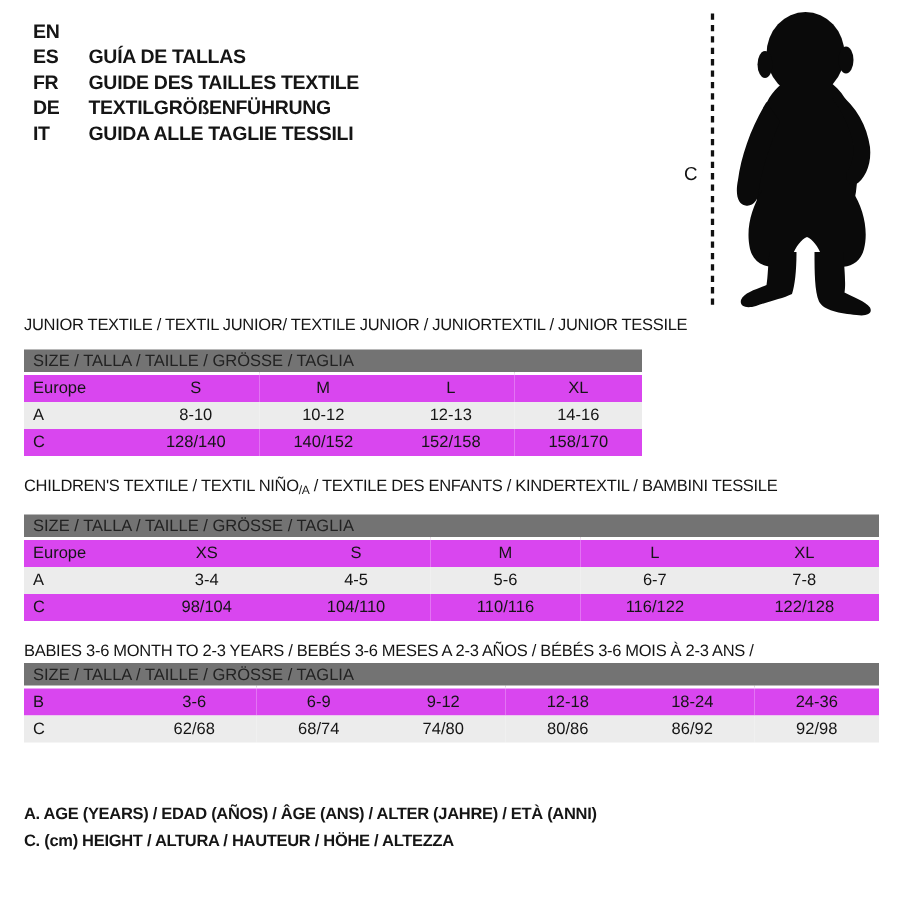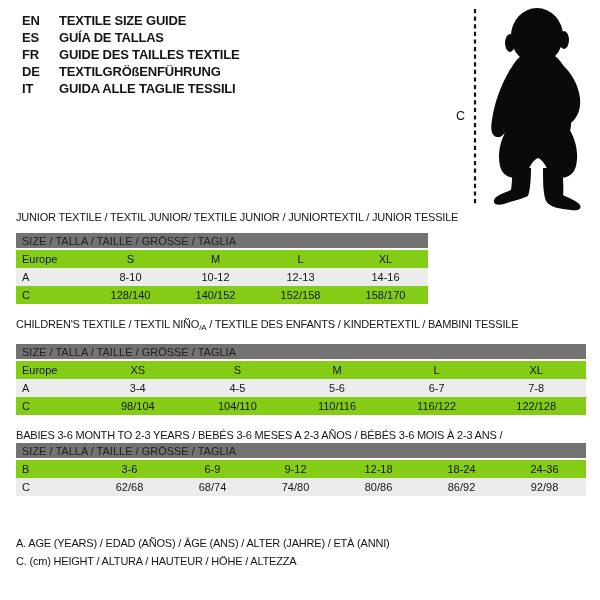--- a/index.html
+++ b/index.html
@@ -78,44 +78,43 @@
   }
   tr.size-bar td {
     background: #737373;
     height: 15px;
     text-align: left;
     padding-left: 6px;
     color: #222;
     border-bottom: 2px solid #ffffff;
   }
   tr.row-gray td { background: #ececec; }
-  tr.row-white td { background: #84cc16; }
+  tr.row-white td { background: #d946ef; }
   
   .legend {
     position: absolute;
     top: 534px;
     left: 16px;
   }
   .legend-line {
     font-size: 11px;
-    font-weight: normal;
+    font-weight: bold;
     letter-spacing: -0.2px;
     line-height: 18px;
     white-space: nowrap;
   }
 </style>
 </head>
 <body>
 
 <div class="page">
 
   <div class="lang-block">
     <div class="lang-row">
       <span class="lang-code">EN</span>
-      <span class="lang-title">TEXTILE SIZE GUIDE</span>
     </div>
     <div class="lang-row">
       <span class="lang-code">ES</span>
       <span class="lang-title">GUÍA DE TALLAS</span>
     </div>
     <div class="lang-row">
       <span class="lang-code">FR</span>
       <span class="lang-title">GUIDE DES TAILLES TEXTILE</span>
     </div>
     <div class="lang-row">

